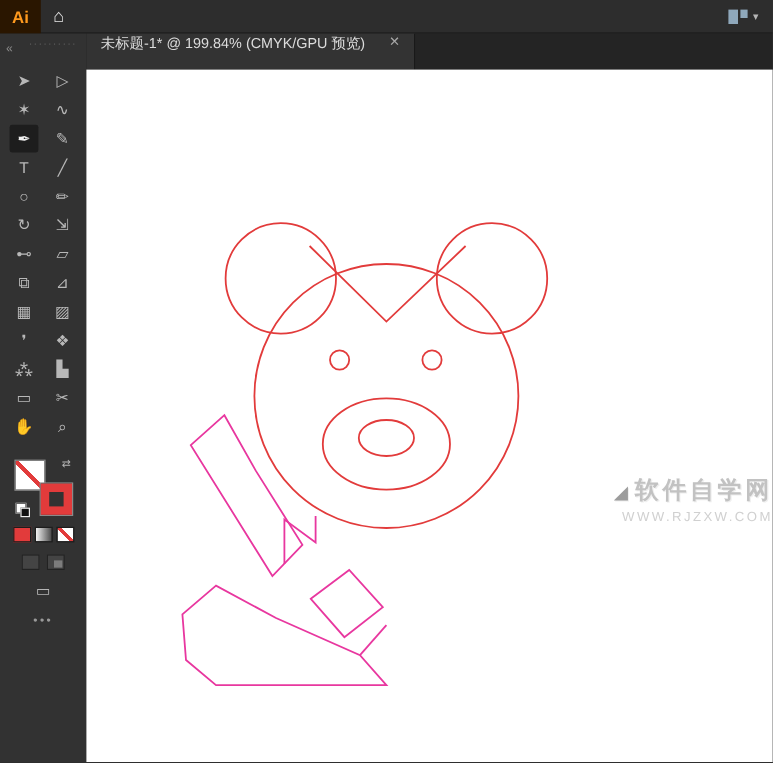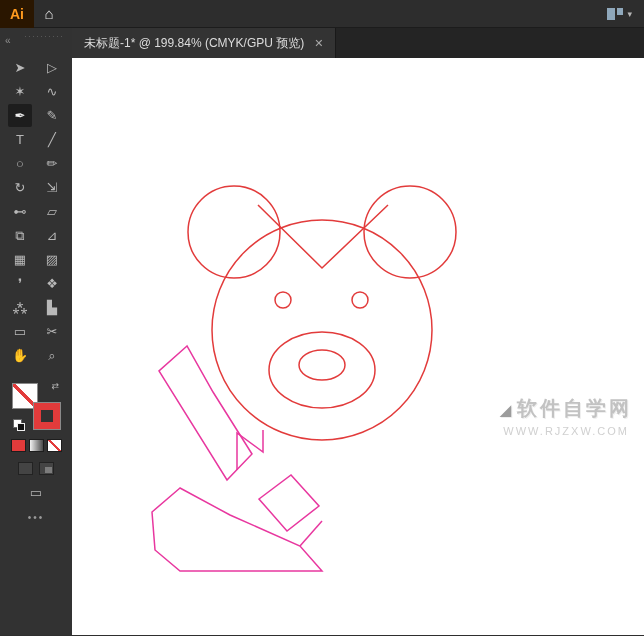--- a/index.html
+++ b/index.html
@@ -57,29 +57,29 @@
   .mode-row { display:flex; gap:6px; margin-top:10px; }
   .mode-btn { width:15px; height:13px; background:#444; border:1px solid #222; position:relative; }
   .mode-btn.alt::after { content:""; position:absolute; right:1px; bottom:1px;
     width:7px; height:6px; background:#7c7c7c; }
   .screen-btn { margin-top:10px; color:#b4b4b4; font-size:13px; }
   .ellipsis { margin-top:12px; color:#9a9a9a; font-size:10px; letter-spacing:2px; }
 
   
   .right { flex:1; display:flex; flex-direction:column; }
   .tabbar { height:30px; background:#242424; display:flex; align-items:stretch; }
-  .tab { display:flex; align-items:center; gap:10px; padding:0 12px;
+  .tab { display:flex; gap:20px; padding:0 12px;
     background:#333333; border-right:1px solid #191919; }
   .tab-title { color:#dcdcdc; font-size:12px; white-space:nowrap; }
   .tab-close { color:#a8a8a8; font-size:11px; }
   .canvas { flex:1; position:relative; background:#ffffff; }
   .canvas svg { position:absolute; left:0; top:0; }
 
   
-  .watermark { position:absolute; top:337px; right:12px; text-align:center;
+  .watermark { position:absolute; top:337px; right:0; text-align:right;
     color:#c6c6c6; user-select:none; }
   .wm-1 { font-size:20px; font-weight:bold; letter-spacing:3px; color:#c2c2c2;
     text-shadow:1px 1px 0 #efefef; }
   .wm-logo { color:#9c9c9c; font-size:14px; margin-right:3px; }
   .wm-2 { font-size:11px; letter-spacing:2px; color:#d0d0d0; margin-top:3px; }
 </style>
 </head>
 <body>
 
 <div class="menubar">

